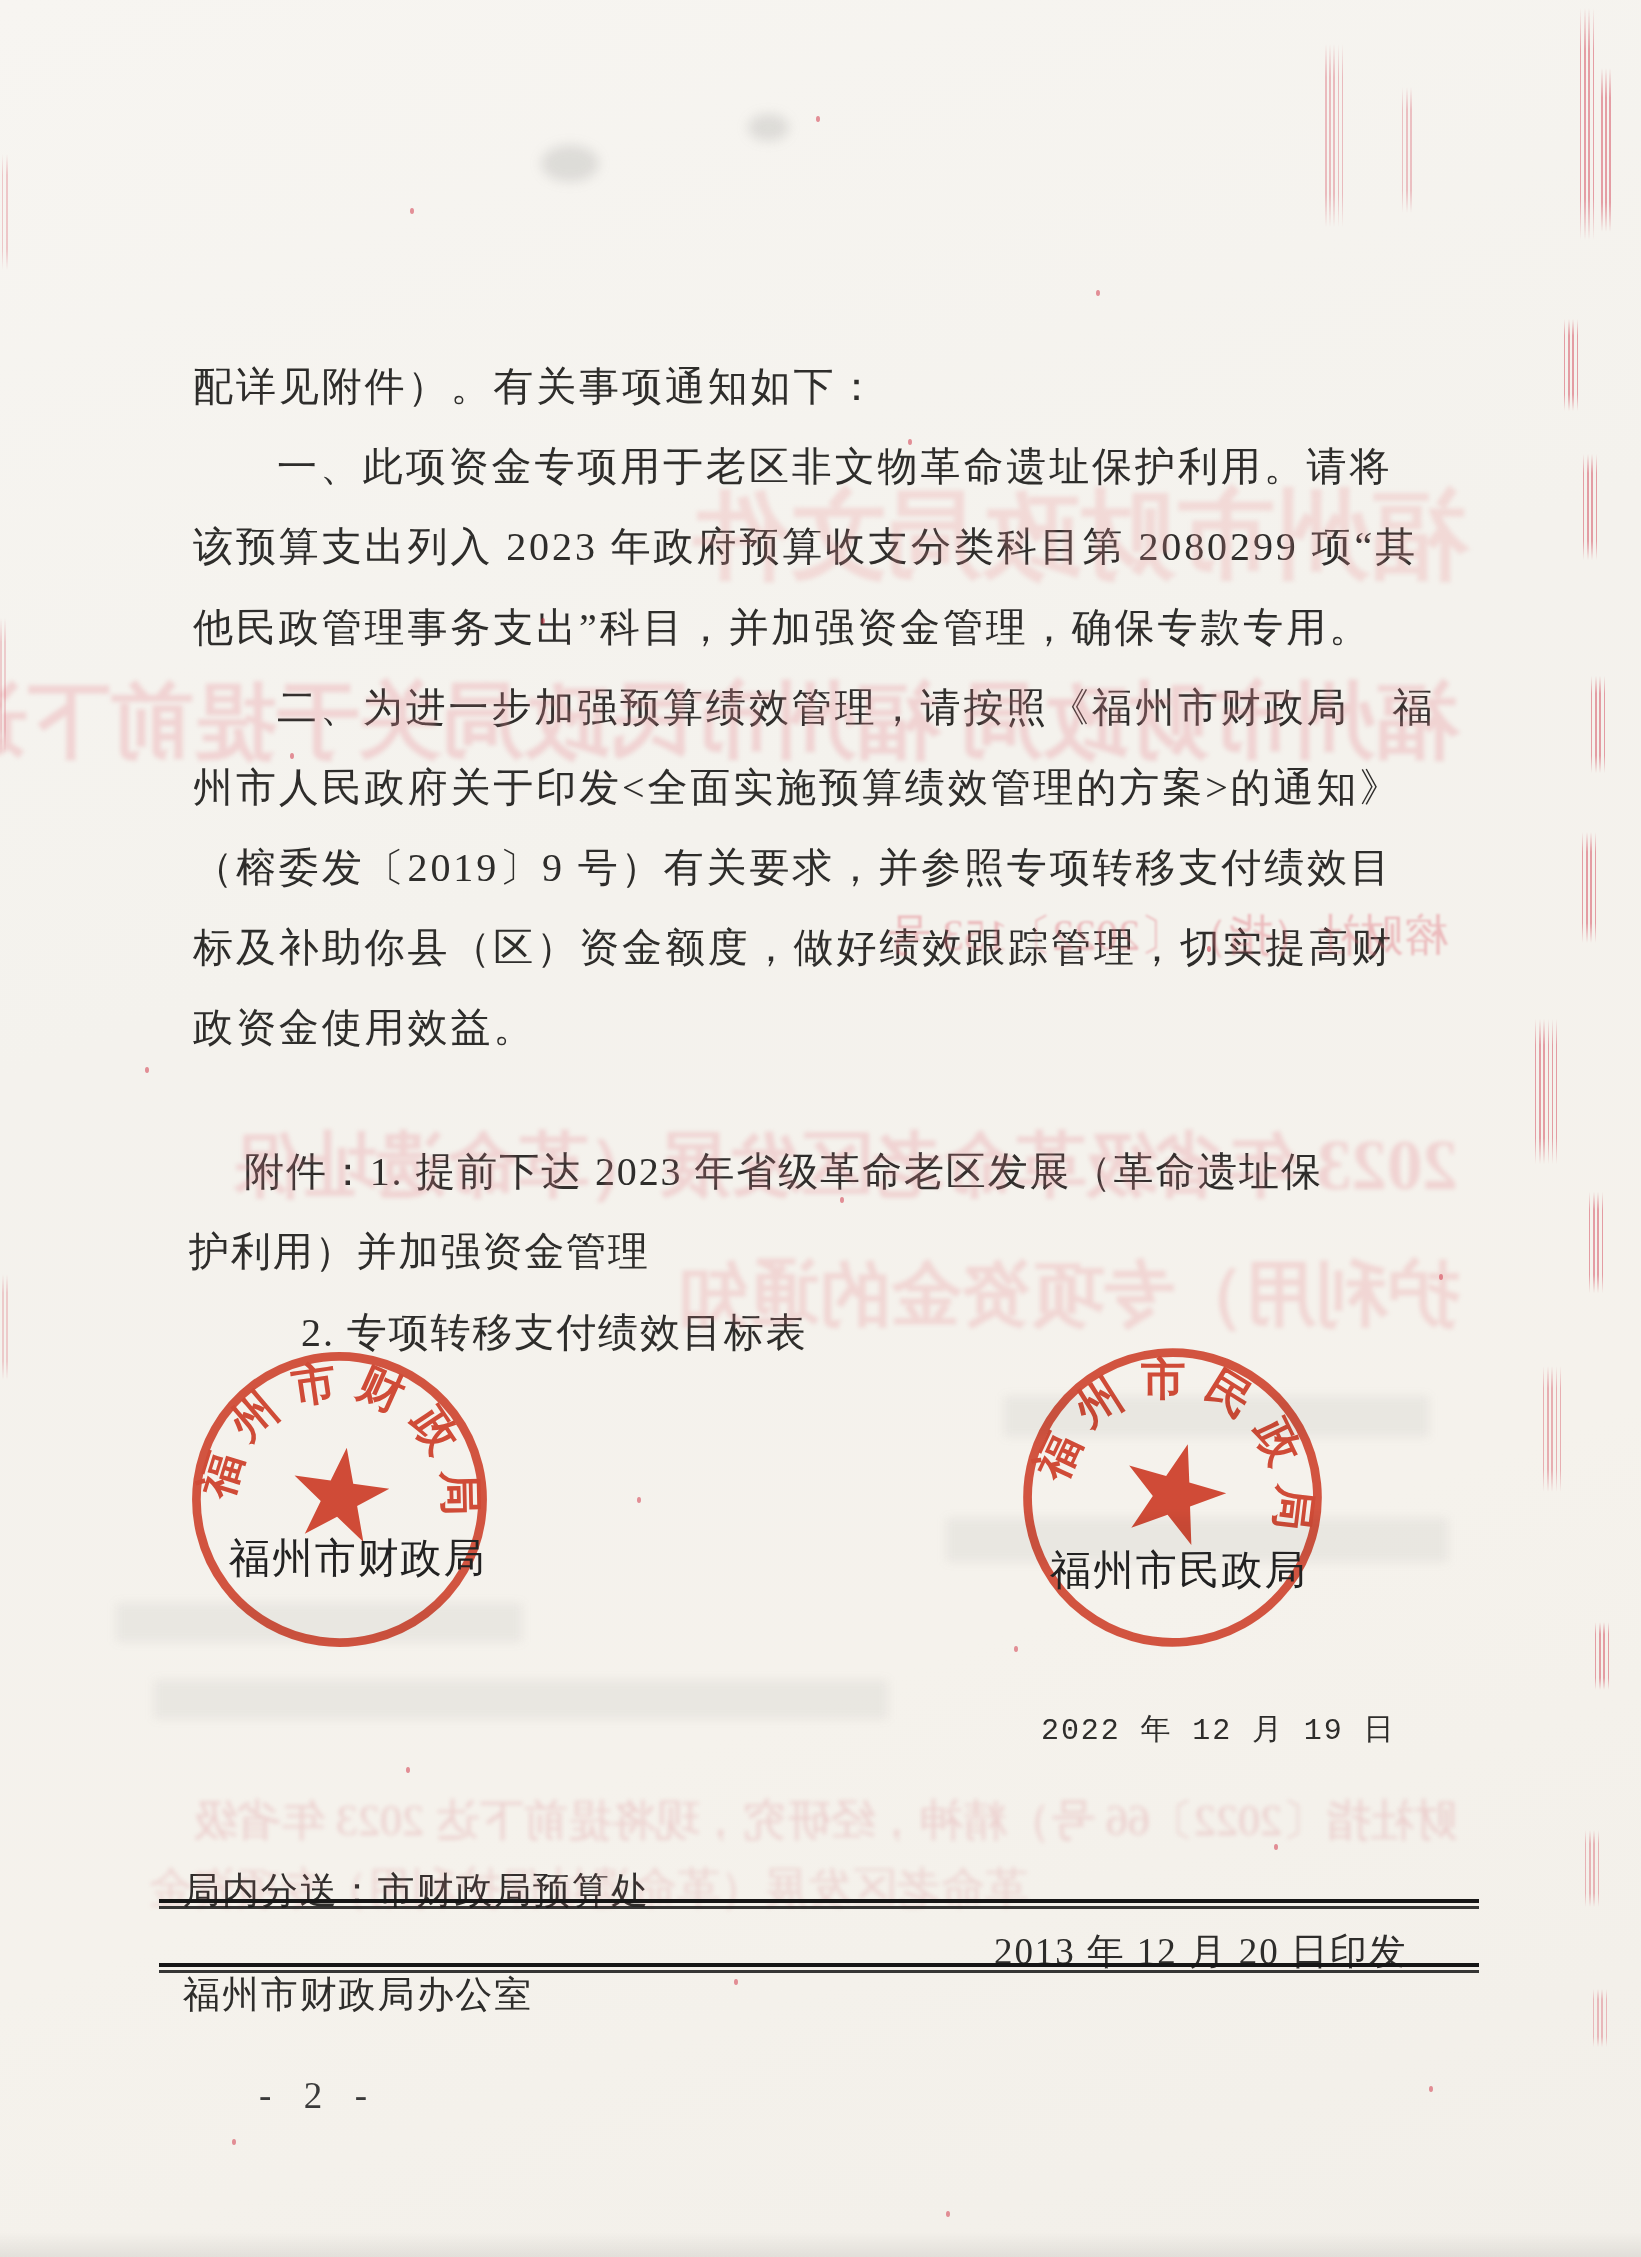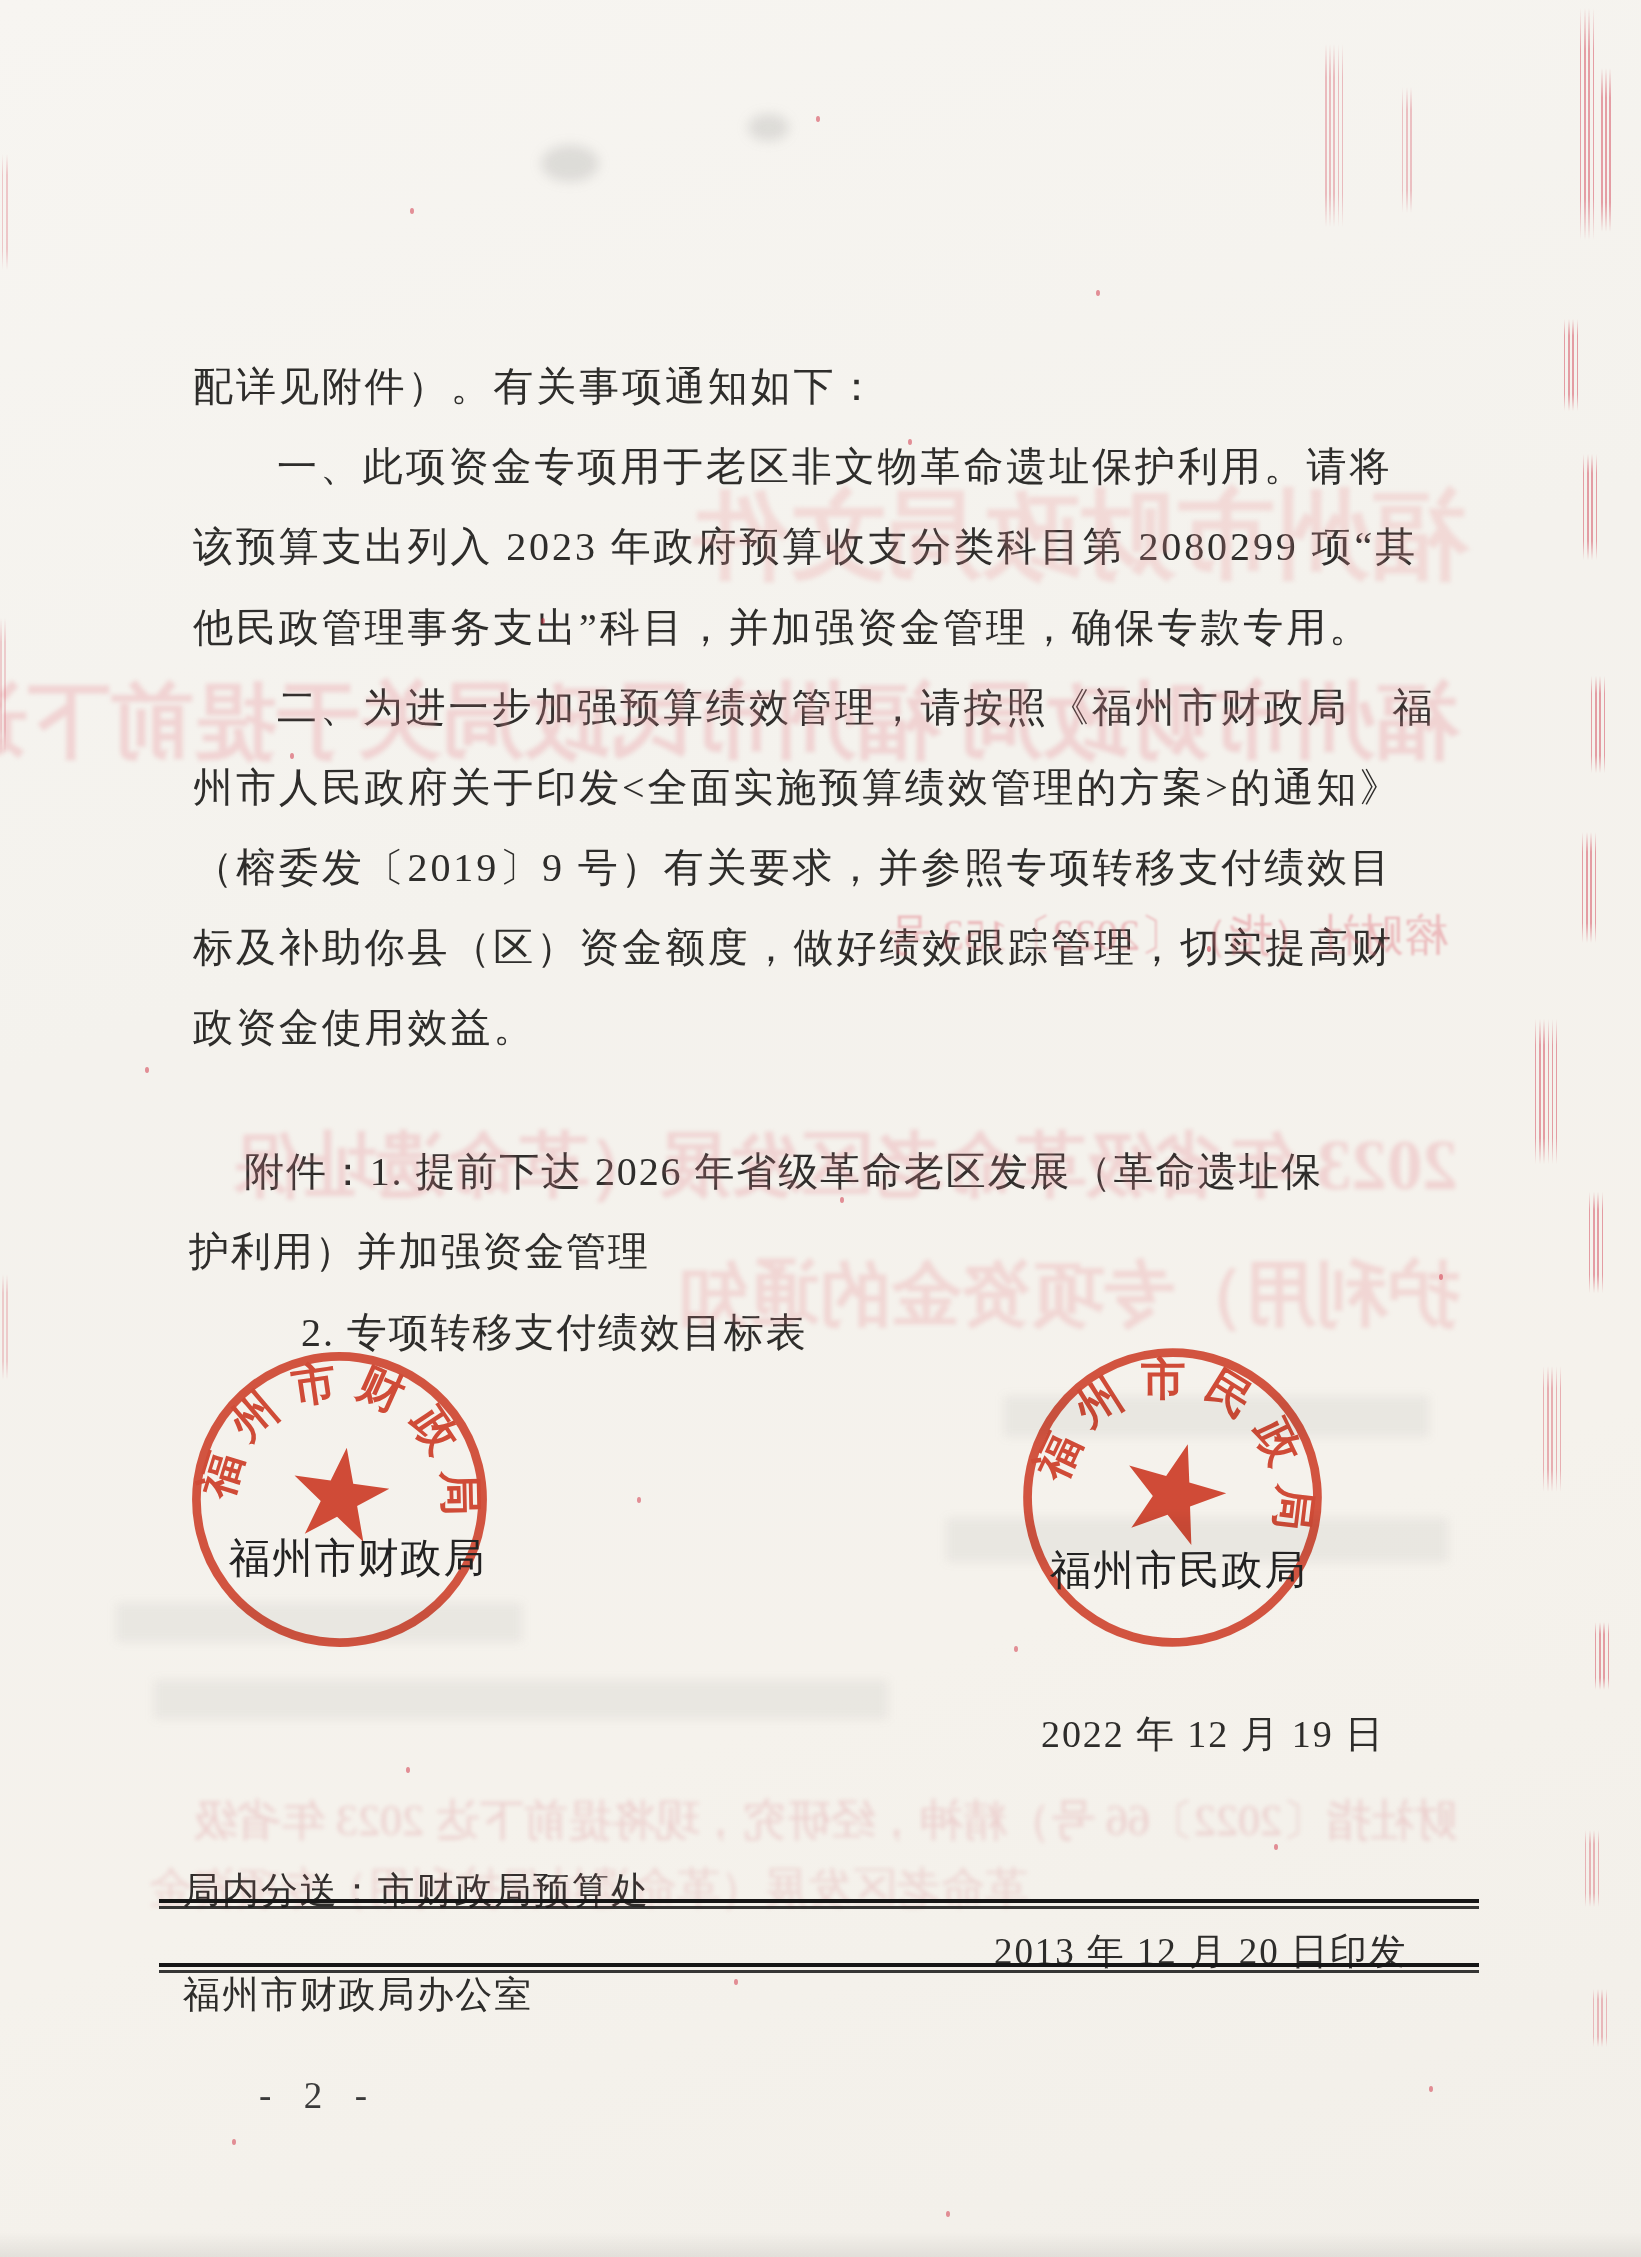--- a/index.html
+++ b/index.html
@@ -7,21 +7,21 @@
     position:relative;width:1641px;height:2257px;overflow:hidden;
     background:linear-gradient(160deg,#f7f5f1 0%,#f4f2ed 38%,#f5f2ec 70%,#f2efe9 100%);
     font-family:"Liberation Serif","DejaVu Serif",serif;
     color:#2d2d2d;
   }
   #page::after{content:"";position:absolute;left:0;right:0;bottom:0;height:25px;
     background:linear-gradient(180deg,rgba(0,0,0,0) 0%,rgba(0,0,0,0.07) 100%);}
   .line{position:absolute;white-space:nowrap;font-size:40px;letter-spacing:2.9px;color:#2e2d2b;}
   .att{position:absolute;white-space:nowrap;font-size:40px;letter-spacing:1.9px;color:#2e2d2b;}
   .sig{position:absolute;white-space:nowrap;font-size:41px;letter-spacing:1.9px;color:#222;z-index:6;}
-  .date{position:absolute;white-space:nowrap;font-size:38px;letter-spacing:1.9px;color:#2e2d2b;}
+  .date{position:absolute;white-space:nowrap;font-size:30px;letter-spacing:1.9px;color:#2e2d2b;font-family:Liberation Mono, monospace;}
   .foot{position:absolute;white-space:nowrap;font-size:37px;letter-spacing:1.9px;color:#2e2d2b;}
   .pageno{position:absolute;font-size:37px;letter-spacing:11.6px;color:#3a3a3a;}
   .rule{position:absolute;left:159px;width:1320px;height:11.6px;z-index:2;}
   .rule i{display:block;height:4.3px;background:#161616;filter:blur(0.4px);}
   .rule i+i{margin-top:2.4px;height:3.4px;opacity:.85;}
   .seal{position:absolute;z-index:5;mix-blend-mode:multiply;opacity:.92;}
   
   .bleed{position:absolute;white-space:nowrap;transform:scaleX(-1);transform-origin:center;
     font-weight:bold;filter:blur(1.9px);z-index:1;pointer-events:none;}
   .ghostbar{position:absolute;background:rgba(125,125,125,.09);filter:blur(4.8px);z-index:1;}
@@ -55,21 +55,21 @@
   <div class="line" style="top:359px;left:193px;font-family:Liberation Mono, monospace;">配详见附件）。有关事项通知如下：</div>
   <div class="line" style="top:439px;left:277px;">一、此项资金专项用于老区非文物革命遗址保护利用。请将</div>
   <div class="line" style="top:519px;left:193px;">该预算支出列入 2023 年政府预算收支分类科目第 2080299 项“其</div>
   <div class="line" style="top:600px;left:193px;">他民政管理事务支出”科目，并加强资金管理，确保专款专用。</div>
   <div class="line" style="top:680px;left:277px;">二、为进一步加强预算绩效管理，请按照《福州市财政局　福</div>
   <div class="line" style="top:760px;left:193px;">州市人民政府关于印发&lt;全面实施预算绩效管理的方案&gt;的通知》</div>
   <div class="line" style="top:840px;left:193px;">（榕委发〔2019〕9 号）有关要求，并参照专项转移支付绩效目</div>
   <div class="line" style="top:920px;left:193px;">标及补助你县（区）资金额度，做好绩效跟踪管理，切实提高财</div>
   <div class="line" style="top:1000px;left:193px;">政资金使用效益。</div>
 
-  <div class="att" style="top:1144px;left:244px;">附件：1. 提前下达 2026 年省级革命老区发展（革命遗址保</div>
+  <div class="att" style="top:1144px;left:244px;">附件：1. 提前下达 2023 年省级革命老区发展（革命遗址保</div>
   <div class="att" style="top:1224px;left:189px;">护利用）并加强资金管理</div>
   <div class="att" style="top:1305px;left:301px;">2. 专项转移支付绩效目标表</div>
 
   <svg class="seal" style="left:180px;top:1340px;" width="319" height="319" viewBox="0 0 330 330">
     <g transform="rotate(8 165 165)" fill="none">
       <circle cx="165" cy="165" r="148" stroke="#d6402a" stroke-width="9" opacity=".95"></circle>
       <path id="arcL" d="M 61.6 206.6 A 110 110 0 1 1 268.4 206.6" fill="none"></path>
       <text font-size="46" fill="#d6402a" letter-spacing="16" font-family="Liberation Serif, DejaVu Serif, serif" font-weight="bold">
         <textPath href="#arcL" startOffset="50%" text-anchor="middle">福州市财政局</textPath>
       </text>

